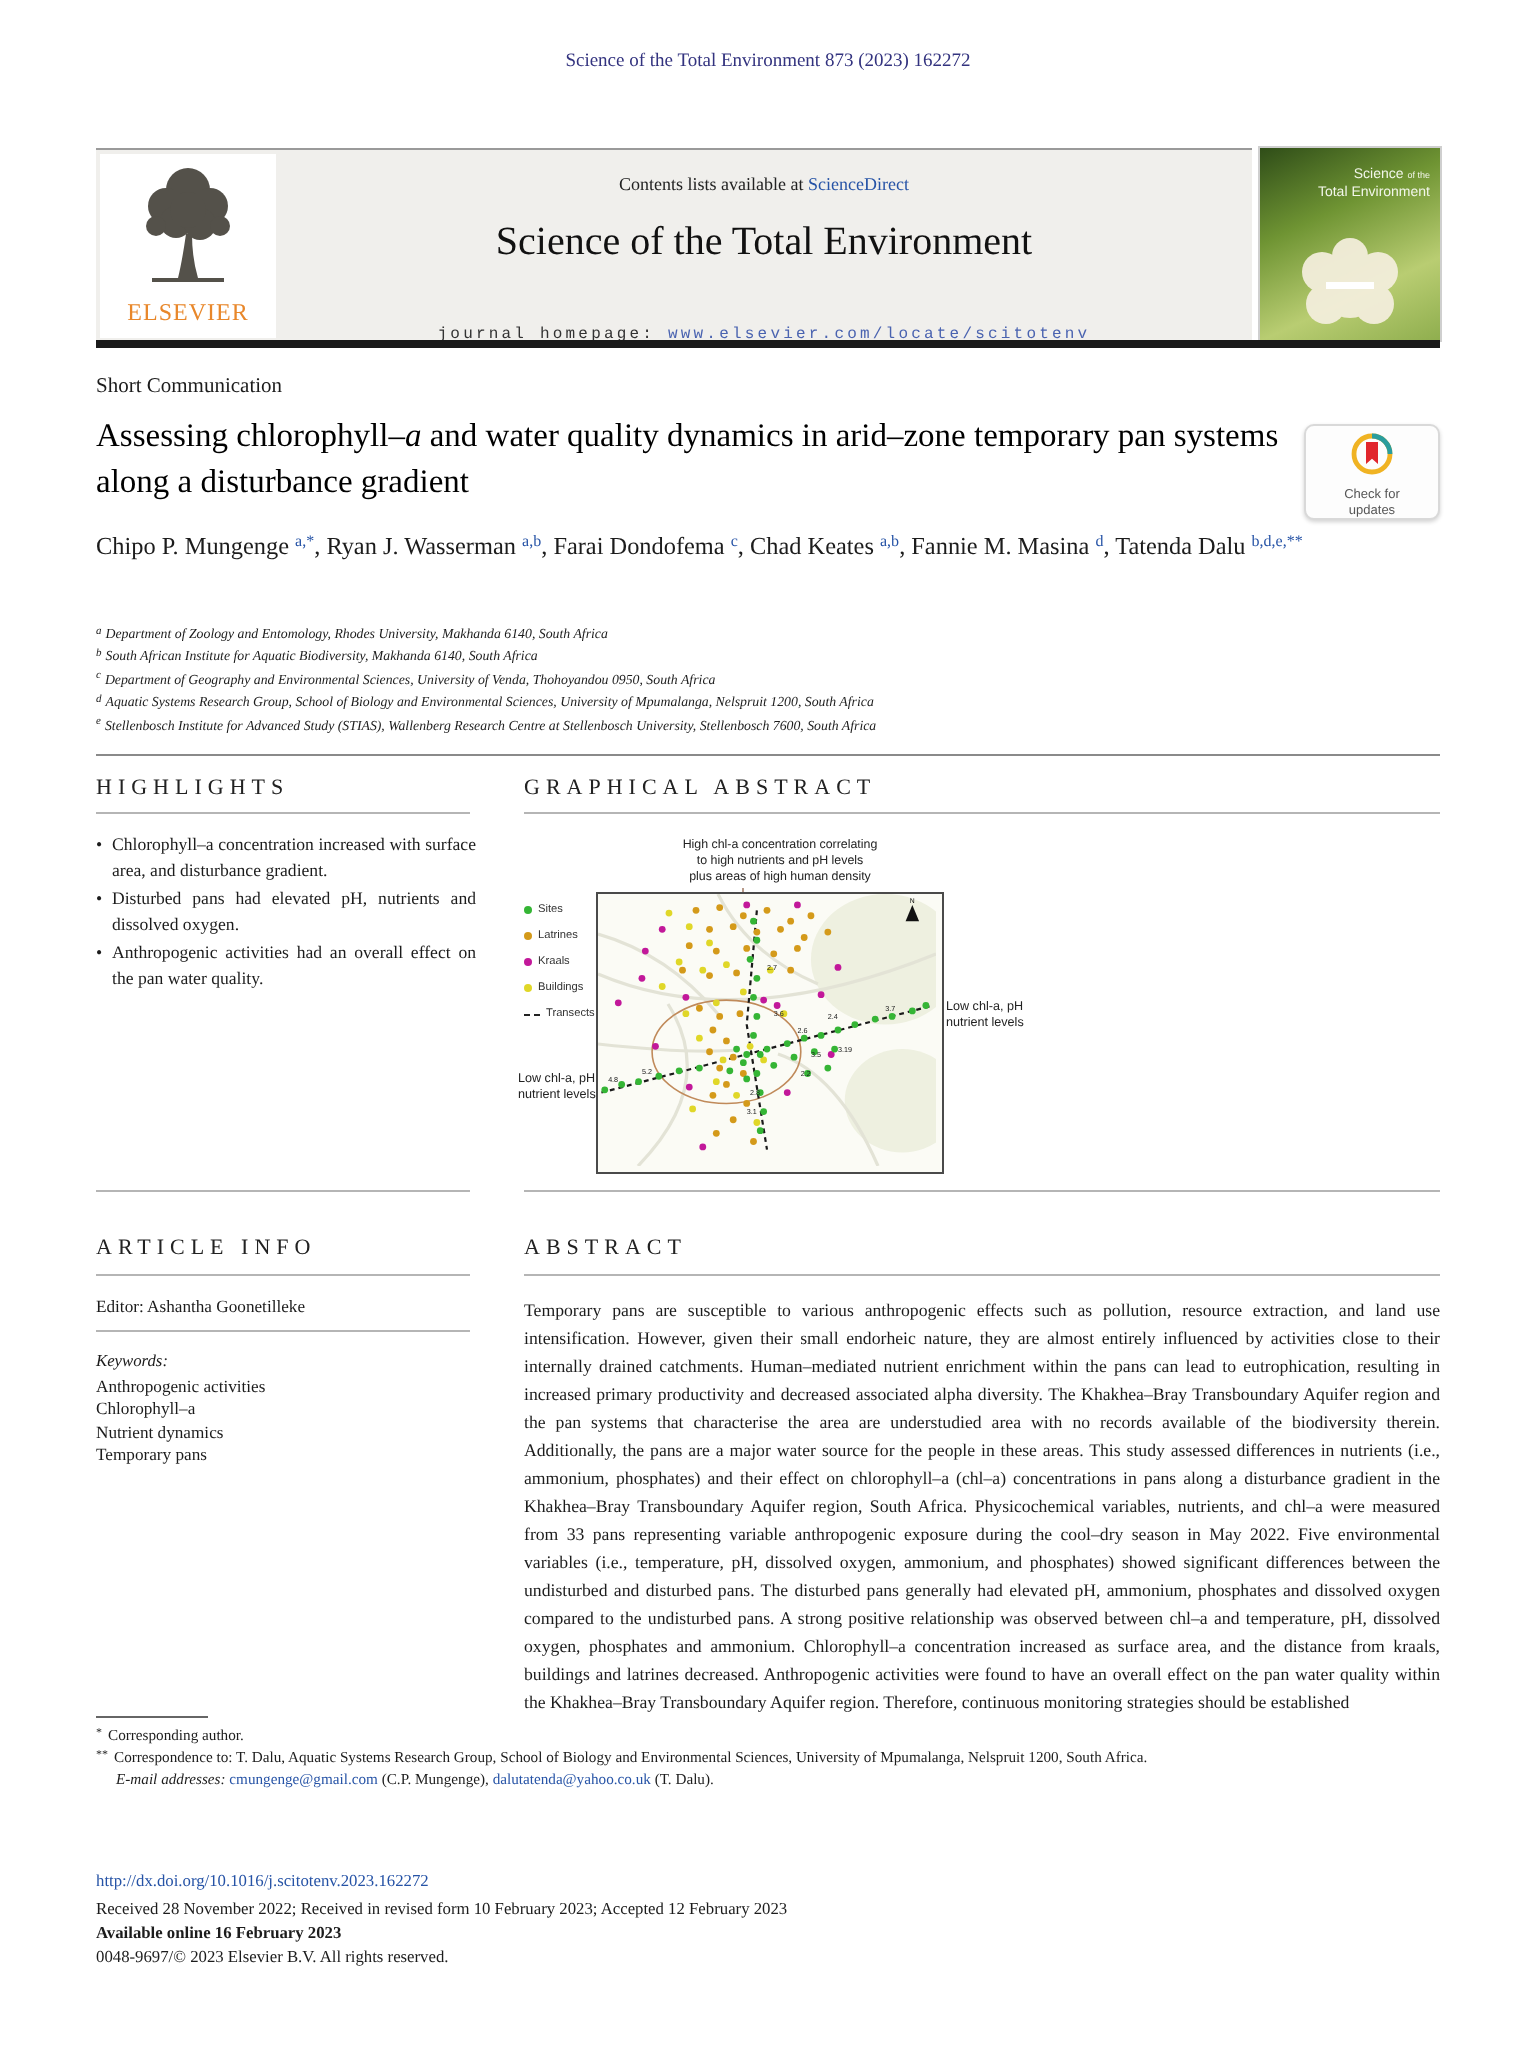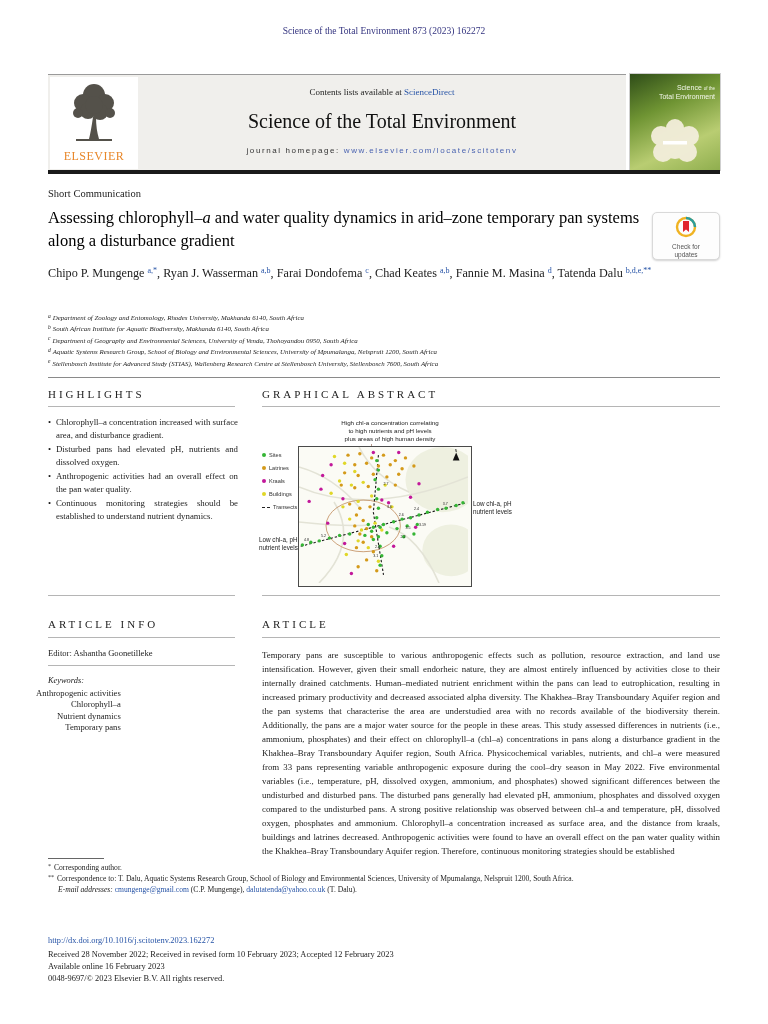--- a/index.html
+++ b/index.html
@@ -11,21 +11,21 @@
 
   
   .banner{top:74px;left:48px;width:672px;height:96px;}
   .banner-gray{position:absolute;left:0;top:0;width:578px;height:96px;background:#f0efec;border-top:1px solid #9a9a9a;}
   .logo-box{position:absolute;left:2px;top:2px;width:88px;height:92px;background:#ffffff;text-align:center;}
   .elsevier-word{position:absolute;left:0;top:72px;width:88px;text-align:center;font-size:12px;color:#e8872a;letter-spacing:.5px;}
   .banner-center{position:absolute;left:92px;top:0;width:484px;height:96px;text-align:center;}
   .contents-line{margin-top:12px;font-size:9px;color:#222;}
   .link{color:#2653a6;text-decoration:none;cursor:pointer;}
   .journal-title{margin-top:13px;font-size:20px;color:#111;}
-  .homepage-line{margin-top:13px;font-family:Liberation Sans, sans-serif;font-size:8px;letter-spacing:1.6px;color:#333;}
+  .homepage-line{margin-top:30px;font-family:Liberation Mono, monospace;font-size:8px;letter-spacing:1.6px;color:#333;}
   .homepage-line .link{color:#4a63b0;}
   .cover{position:absolute;left:582px;top:0;width:90px;height:96px;background:linear-gradient(155deg,#2f4d18 0%,#6f9433 35%,#b9cd72 70%,#8fae4e 100%);box-shadow:0 0 0 1px #cfcfcf;}
   .cover-title{position:absolute;top:10px;right:5px;text-align:right;color:#f2f6ea;font-family:"Liberation Sans",sans-serif;font-size:7px;line-height:1.25;}
   .cover-title .small{font-size:4.5px;}
   .black-bar{top:170px;left:48px;width:672px;height:4px;background:#1a1a1a;}
 
   
   .article-type{top:188px;left:48px;font-size:10.5px;}
   .paper-title{top:206px;left:48px;width:600px;font-size:16.5px;line-height:1.42;color:#000;}
   .check-badge{top:212px;left:652px;width:66px;height:46px;background:#fdfdfd;border:1px solid #d9d9d9;border-radius:5px;box-shadow:0 1px 2px rgba(0,0,0,.18);text-align:center;cursor:pointer;}
@@ -54,21 +54,21 @@
   .legend{top:452px;left:262px;width:36px;font-family:"Liberation Sans",sans-serif;font-size:5.6px;color:#333;}
   .legend-row{display:flex;align-items:center;margin-bottom:7px;}
   .legend-dot{width:4px;height:4px;border-radius:50%;margin-right:3px;flex:none;}
   .legend-dash{width:8px;border-top:1.5px dashed #222;margin-right:3px;flex:none;}
   .ga-right-ann{top:500px;left:473px;width:58px;font-family:"Liberation Sans",sans-serif;font-size:6.3px;line-height:1.3;color:#222;white-space:pre-line;}
   .ga-left-ann{top:536px;left:259px;width:42px;font-family:"Liberation Sans",sans-serif;font-size:6.3px;line-height:1.3;color:#222;white-space:pre-line;}
 
   
   .editor{top:648px;left:48px;font-size:8.6px;}
   .kw-label{top:676px;left:48px;font-size:8.4px;font-style:italic;}
-  .keywords{top:688px;left:36px;font-size:8.6px;line-height:1.32;text-align:right;}
+  .keywords{top:688px;left:48px;font-size:8.6px;line-height:1.32;}
   .abstract{top:648px;left:262px;width:458px;font-size:8.85px;line-height:1.585;text-align:justify;}
 
   
   .fn-rule{top:858px;left:48px;width:56px;height:1px;background:#666;}
   .fn{left:48px;width:668px;font-size:7.6px;line-height:1.38;}
   .fn .star{position:relative;top:-2px;font-size:6px;margin-right:3px;}
   .fn-email{font-style:italic;}
   .bottom{left:48px;font-size:8.4px;}
 </style>
 </head>
@@ -152,21 +152,20 @@
 <div class="abs sec-head" style="top:388px;left:48px;">HIGHLIGHTS</div>
 <div class="abs sec-head" style="top:388px;left:262px;">GRAPHICAL ABSTRACT</div>
 <div class="abs rule-light" style="top:406px;left:48px;width:187px;"></div>
 <div class="abs rule-light" style="top:406px;left:262px;width:458px;"></div>
 
 <div class="abs highlights">
     <ul id="highlights-list">
       <li>Chlorophyll–a concentration increased with surface area, and disturbance gradient.</li>
       <li>Disturbed pans had elevated pH, nutrients and dissolved oxygen.</li>
       <li>Anthropogenic activities had an overall effect on the pan water quality.</li>
-      <li>Continuous monitoring strategies should be established to understand nutrient dynamics.</li>
     </ul>
   </div>
 
 <div class="abs ga-top-ann">High chl-a concentration correlating
 to high nutrients and pH levels
 plus areas of high human density</div>
 <div class="abs ga-pointer"></div>
 <div class="abs legend" id="ga-legend">
     <div class="legend-row">
       <span class="legend-dot" style="background: rgb(53, 181, 53);"></span>
@@ -330,21 +329,21 @@
     </svg>
 </div>
 <div class="abs ga-right-ann">Low chl-a, pH
 nutrient levels</div>
 <div class="abs ga-left-ann">Low chl-a, pH
 nutrient levels</div>
 
 <div class="abs rule-light" style="top:595px;left:48px;width:187px;"></div>
 <div class="abs rule-light" style="top:595px;left:262px;width:458px;"></div>
 <div class="abs sec-head" style="top:618px;left:48px;">ARTICLE INFO</div>
-<div class="abs sec-head" style="top:618px;left:262px;">ARTICLE</div>
+<div class="abs sec-head" style="top:618px;left:262px;">ABSTRACT</div>
 <div class="abs rule-light" style="top:637px;left:48px;width:187px;"></div>
 <div class="abs rule-light" style="top:637px;left:262px;width:458px;"></div>
 
 <div class="abs editor">Editor: Ashantha Goonetilleke</div>
 <div class="abs rule-light" style="top:665px;left:48px;width:187px;"></div>
 <div class="abs kw-label">Keywords:</div>
 <div class="abs keywords" id="keywords-list">
     <div>Anthropogenic activities</div>
     <div>Chlorophyll–a</div>
     <div>Nutrient dynamics</div>
@@ -356,14 +355,14 @@
 <div class="abs fn-rule"></div>
 <div class="abs fn" style="top:863px;"><span class="star">*</span><span>Corresponding author.</span></div>
 <div class="abs fn" style="top:874px;"><span class="star">**</span><span>Correspondence to: T. Dalu, Aquatic Systems Research Group, School of Biology and Environmental Sciences, University of Mpumalanga, Nelspruit 1200, South Africa.</span></div>
 <div class="abs fn" style="top:885px;left:58px;">
   <span class="fn-email">E-mail addresses:</span>
   <span class="link">cmungenge@gmail.com</span><span> (C.P. Mungenge), </span><span class="link">dalutatenda@yahoo.co.uk</span><span> (T. Dalu).</span>
 </div>
 
 <div class="abs bottom link" style="top:936px;text-align:right;">http://dx.doi.org/10.1016/j.scitotenv.2023.162272</div>
 <div class="abs bottom" style="top:950px;">Received 28 November 2022; Received in revised form 10 February 2023; Accepted 12 February 2023</div>
-<div class="abs bottom" style="top:962px;">Available online 16 February 2023</div>
+<div class="abs bottom" style="top:962px;font-weight:bold;">Available online 16 February 2023</div>
 <div class="abs bottom" style="top:974px;">0048-9697/© 2023 Elsevier B.V. All rights reserved.</div>
 
 </body></html>

